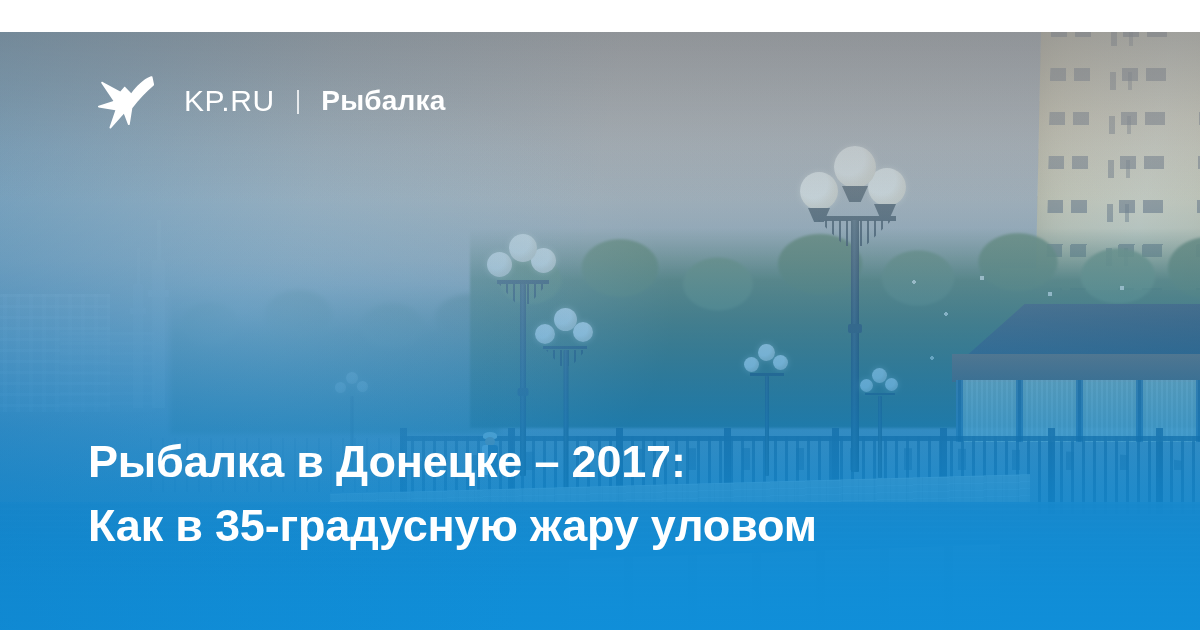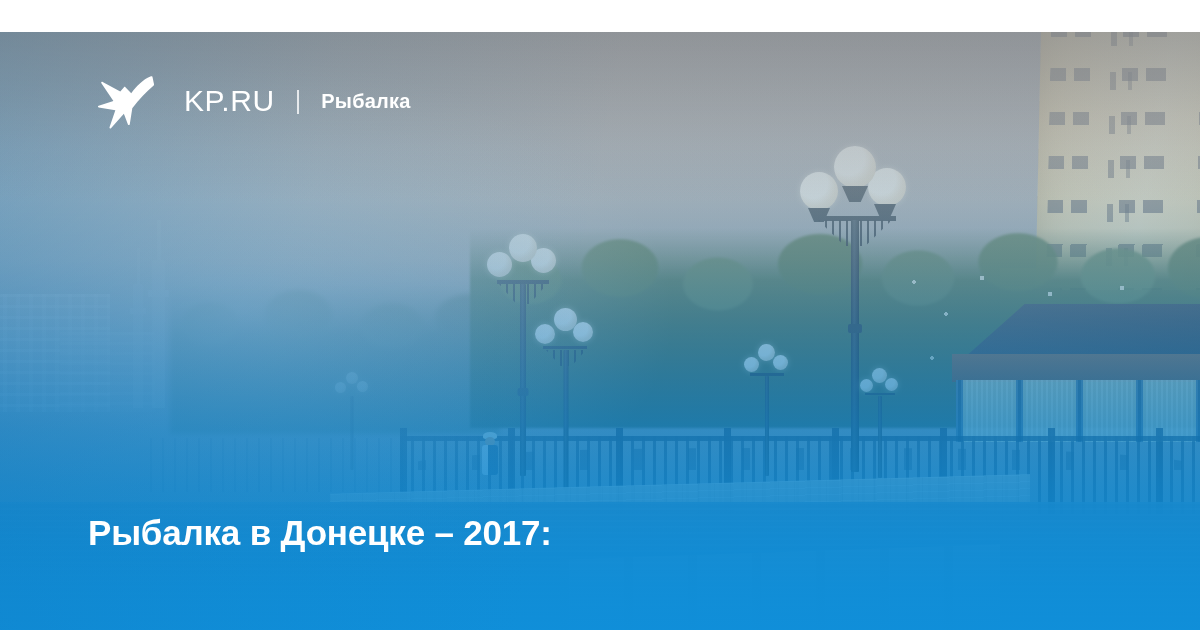--- a/index.html
+++ b/index.html
@@ -459,37 +459,37 @@
   .brand-sep {
     margin: 0 20px;
     font-size: 25px;
     color: rgba(255,255,255,.78);
     font-weight: 300;
     line-height: 1;
     position: relative;
     top: -1px;
   }
   .section {
-    font-size: 20px;
+    font-size: 28px;
     color: #ffffff;
     font-weight: 700;
     line-height: 1;
     letter-spacing: .2px;
     white-space: nowrap;
   }
 
   
   .headline {
     position: absolute;
     left: 88px;
     bottom: 74px;
     width: 1010px;
     z-index: 6;
     color: #ffffff;
-    font-size: 35px;
+    font-size: 45px;
     font-weight: 700;
     line-height: 64px;
     letter-spacing: -0.2px;
   }
   .headline .ln { display: block; white-space: nowrap; }
 </style>
 </head>
 <body>
 
 <div class="stage">
@@ -614,15 +614,16 @@
           c1.0-0.8 1.3-1.8 0.8-2.4z"></path>
       </svg>
     </span>
     <span class="brand">KP.RU</span>
     <span class="brand-sep">|</span>
     <span class="section">Рыбалка</span>
   </div>
 
   <h1 class="headline">
     <span class="ln">Рыбалка в Донецке – 2017:</span>
+    <span class="ln">Как в 35-градусную жару уловом</span>
   </h1>
 
 </div>
 
 </body></html>

